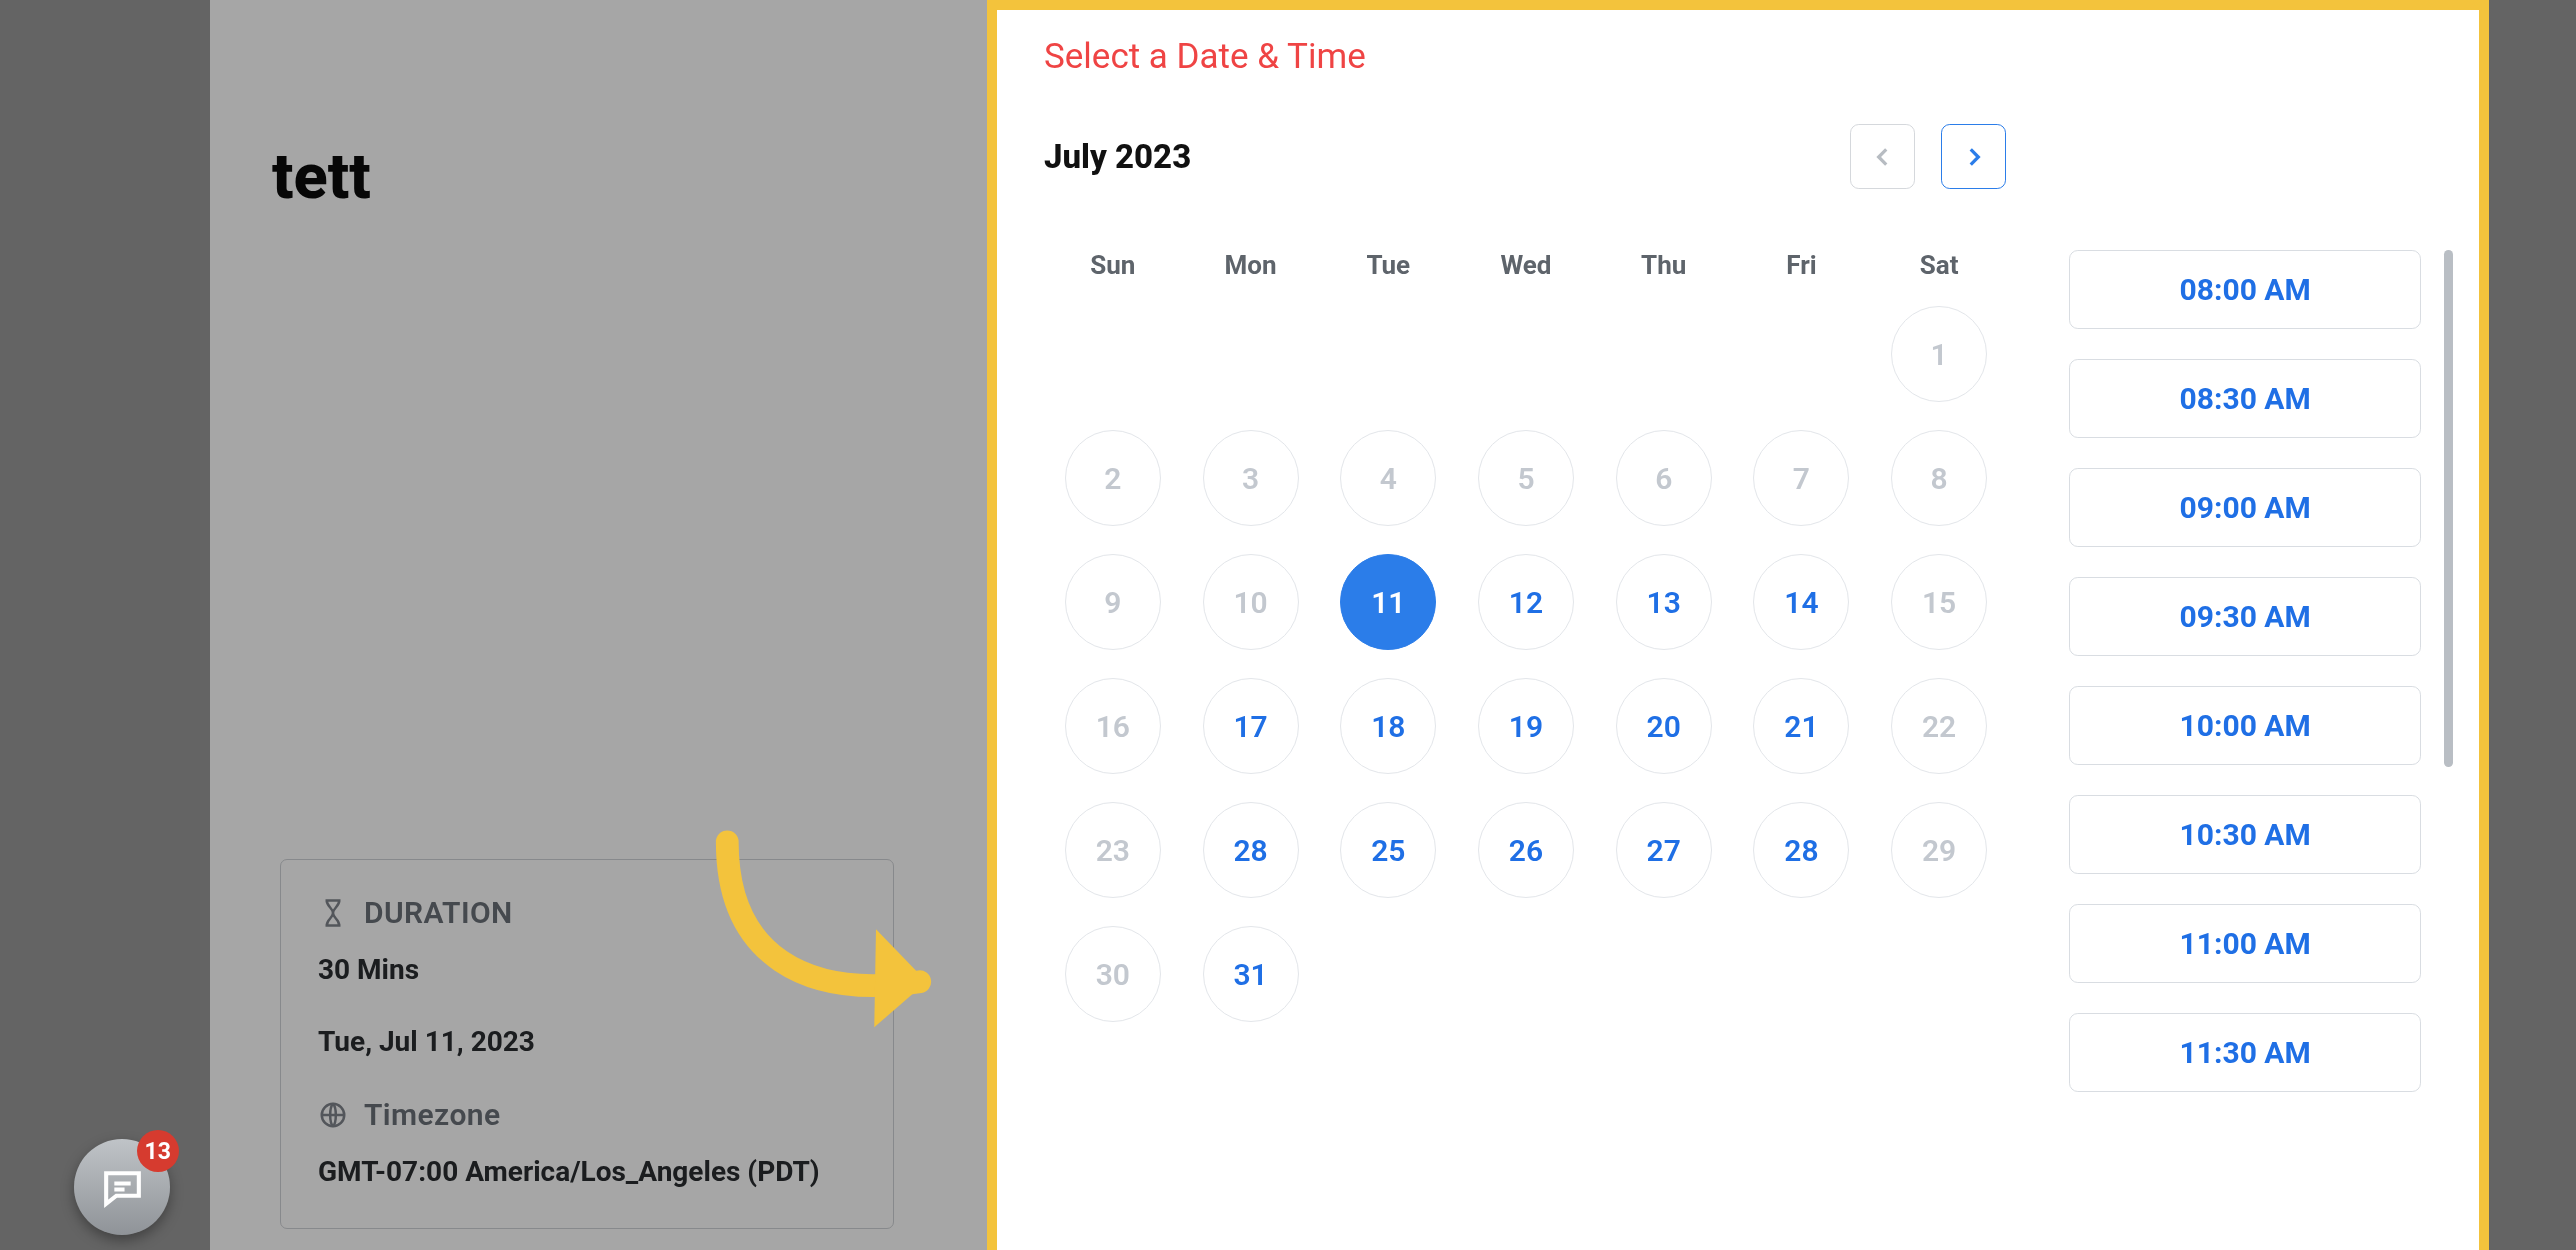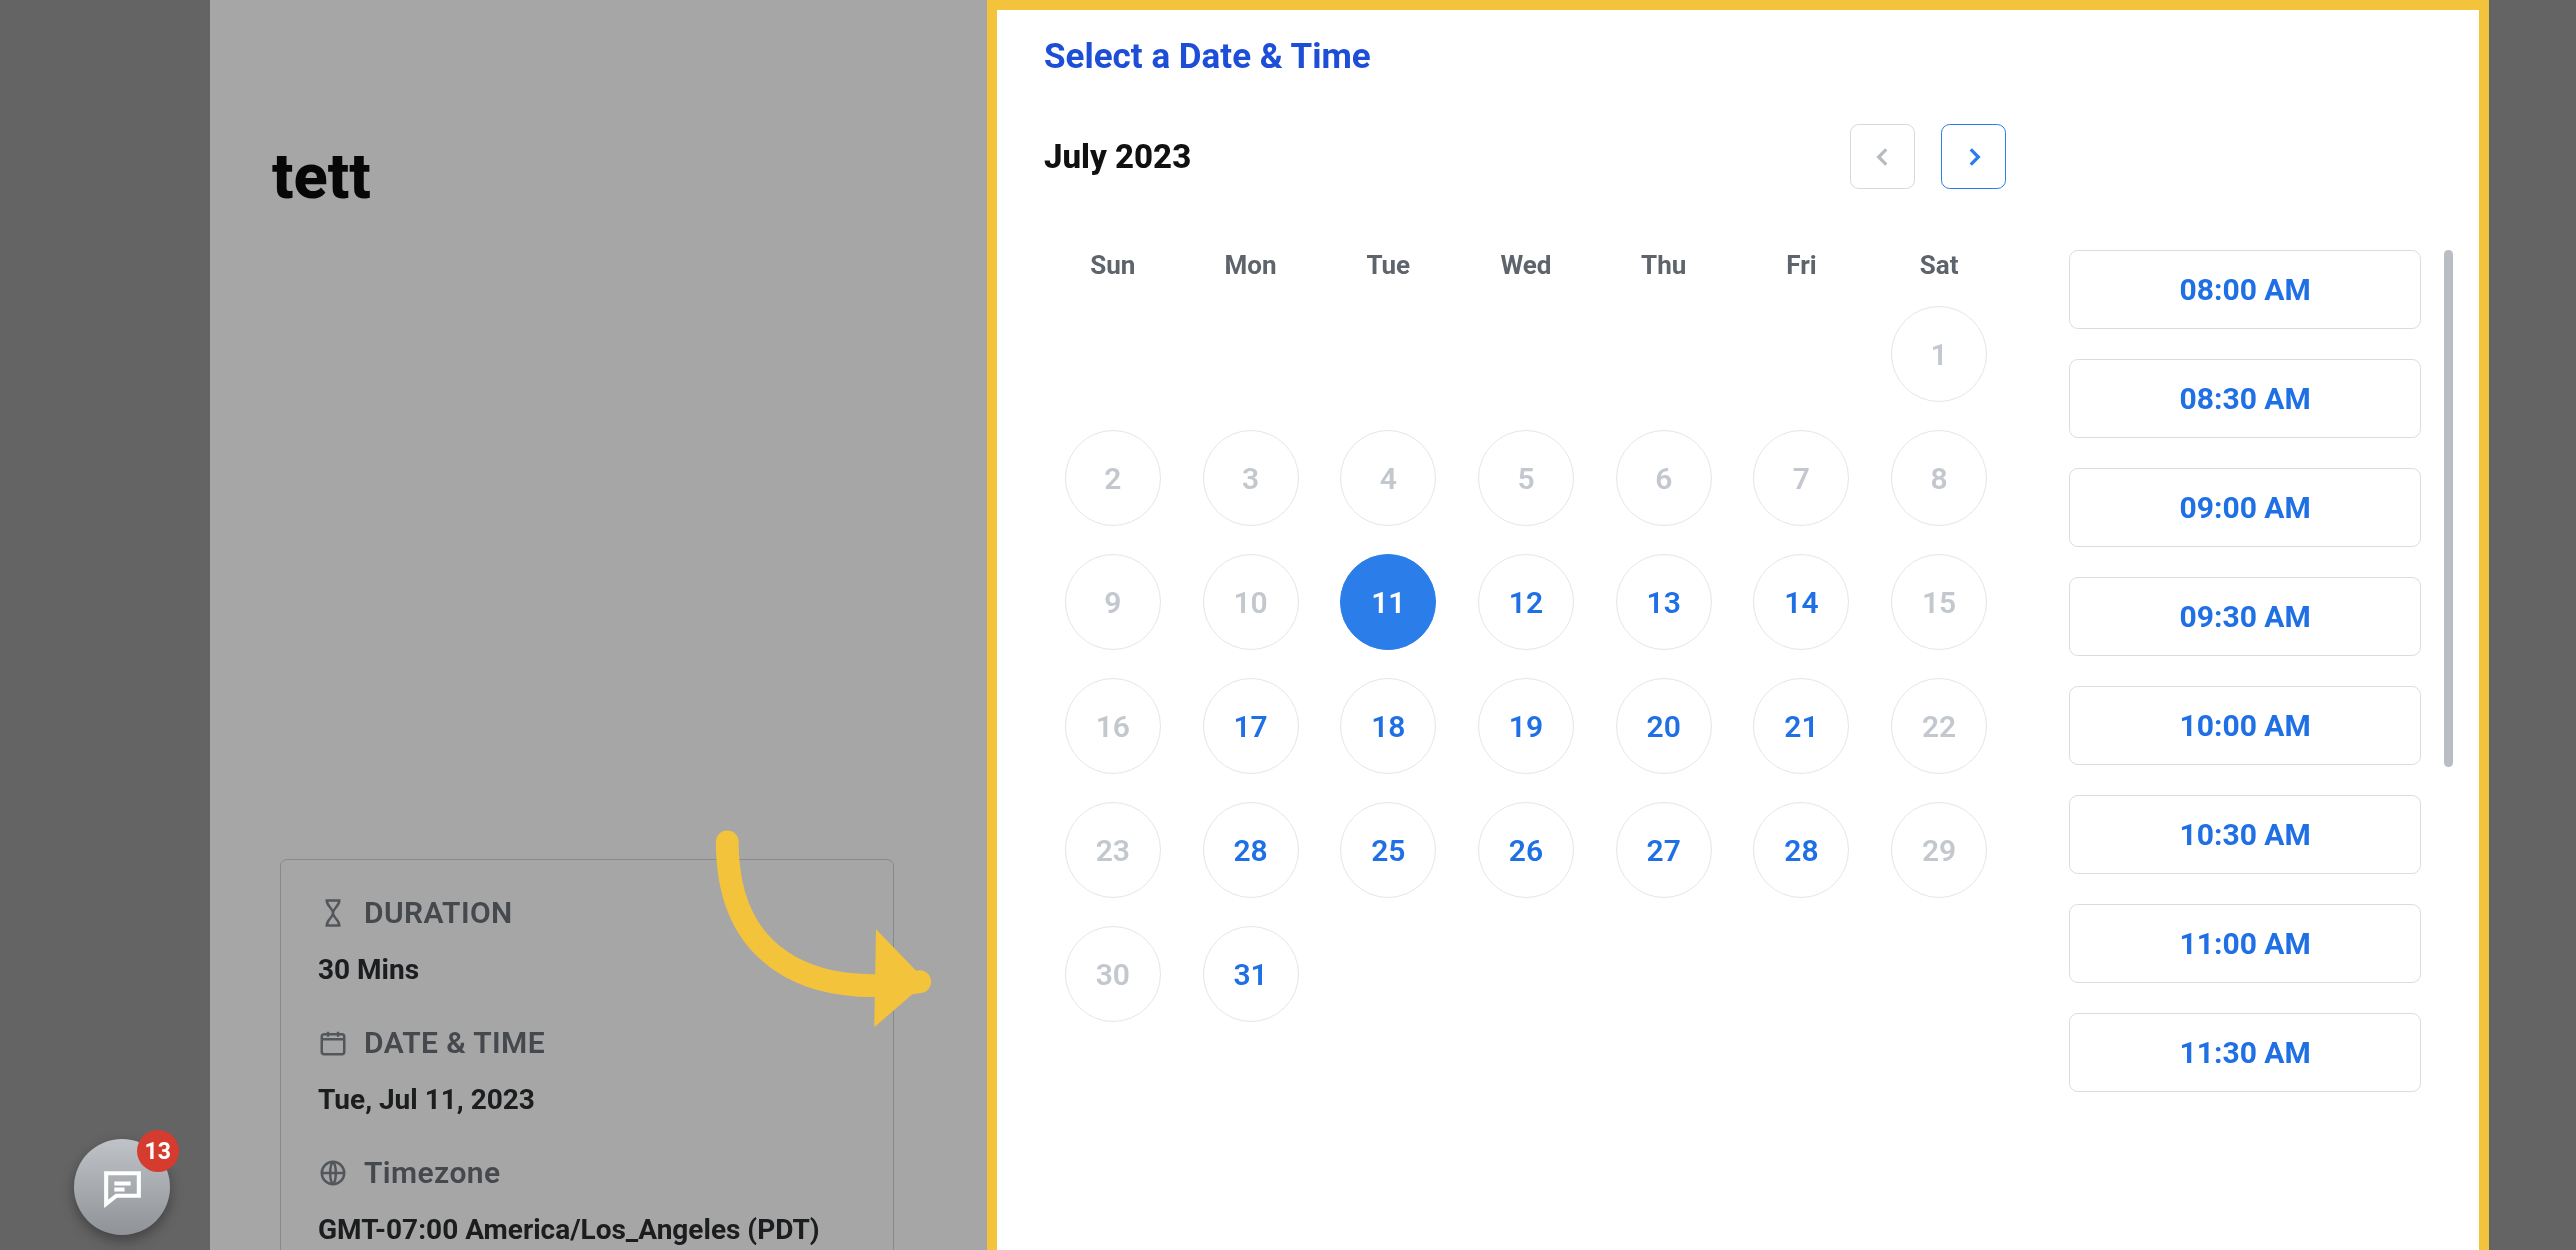--- a/index.html
+++ b/index.html
@@ -86,22 +86,22 @@
     background: #fff;
     border: 10.5px solid #f3c33c;
     border-bottom: none;
     z-index: 10;
     padding: 21px 26px 0 47px;
     display: flex;
     flex-direction: column;
   }
   .picker-title {
     font-size: 35px;
-    font-weight: 700;
-    color: #1d4ed8;
+    font-weight: 400;
+    color: #ef4444;
     margin-top: 5.3px;
     margin-bottom: 47px;
   }
   .picker-header {
     display: flex;
     align-items: center;
     justify-content: space-between;
     padding-right: 447px;
     margin-bottom: 61px;
   }
@@ -249,29 +249,20 @@
     <div class="info-row">
       <span class="icon-box">
         <svg viewBox="0 0 24 24" fill="none" stroke="currentColor" stroke-width="2">
             <path d="M6 2h12M6 22h12M7 2c0 5 5 6 5 10s-5 5-5 10M17 2c0 5-5 6-5 10s5 5 5 10"></path>
           </svg>
       </span>
       <span class="info-label">DURATION</span>
     </div>
     <div class="info-value">30 Mins</div>
 
-    <div class="info-row">
-      <span class="icon-box">
-        <svg viewBox="0 0 24 24" fill="none" stroke="currentColor" stroke-width="2">
-            <rect x="3" y="5" width="18" height="16" rx="2"></rect>
-            <path d="M3 9h18M8 3v4M16 3v4"></path>
-          </svg>
-      </span>
-      <span class="info-label">DATE &amp; TIME</span>
-    </div>
     <div class="info-value">Tue, Jul 11, 2023</div>
 
     <div class="info-row">
       <span class="icon-box">
         <svg viewBox="0 0 24 24" fill="none" stroke="currentColor" stroke-width="2">
             <circle cx="12" cy="12" r="9"></circle>
             <path d="M3 12h18M12 3c3 3 3 15 0 18M12 3c-3 3-3 15 0 18"></path>
           </svg>
       </span>
       <span class="info-label">Timezone</span>

